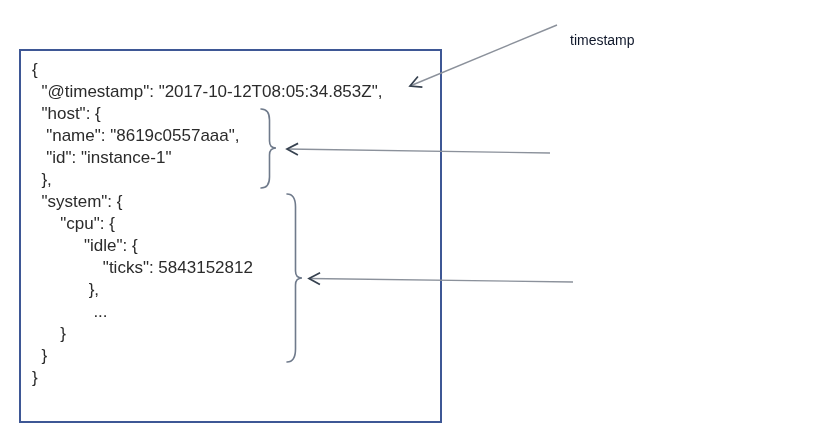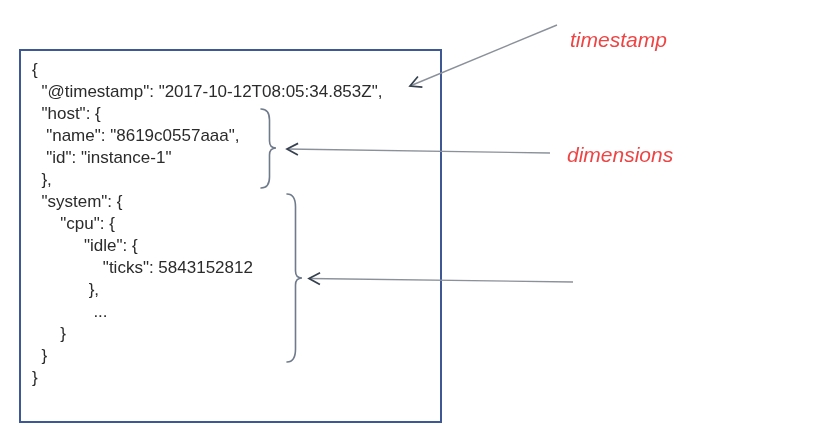--- a/index.html
+++ b/index.html
@@ -41,25 +41,24 @@
   .overlay {
     position: absolute;
     left: 0;
     top: 0;
     width: 817px;
     height: 437px;
     pointer-events: none;
   }
   .callout {
     position: absolute;
-    font-size: 21px;
+    font-size: 14px;
     line-height: 24px;
-    color: #ef4444;
+    color: #0f172a;
     white-space: nowrap;
-    font-style: italic;
   }
   .callout-timestamp { left: 570px; top: 28px; }
   .callout-dimensions { left: 567px; top: 143px; }
   .callout-metric    { left: 588px; top: 272px; }
 </style>
 </head>
 <body>
 
 <div class="canvas">
 
@@ -94,16 +93,15 @@
 
     <line x1="557" y1="25" x2="410" y2="86" stroke="#8b919b" stroke-width="1.4" marker-end="url(#ah)"></line>
 
     <line x1="550" y1="153" x2="287" y2="149" stroke="#8b919b" stroke-width="1.4" marker-end="url(#ah)"></line>
 
     <line x1="573" y1="282" x2="309" y2="278.5" stroke="#8b919b" stroke-width="1.4" marker-end="url(#ah)"></line>
   </svg>
 
   <div class="callout callout-timestamp">timestamp</div>
 
-  <div class="callout callout-dimensions">dimensions</div>
 
 
 </div>
 
 </body></html>

